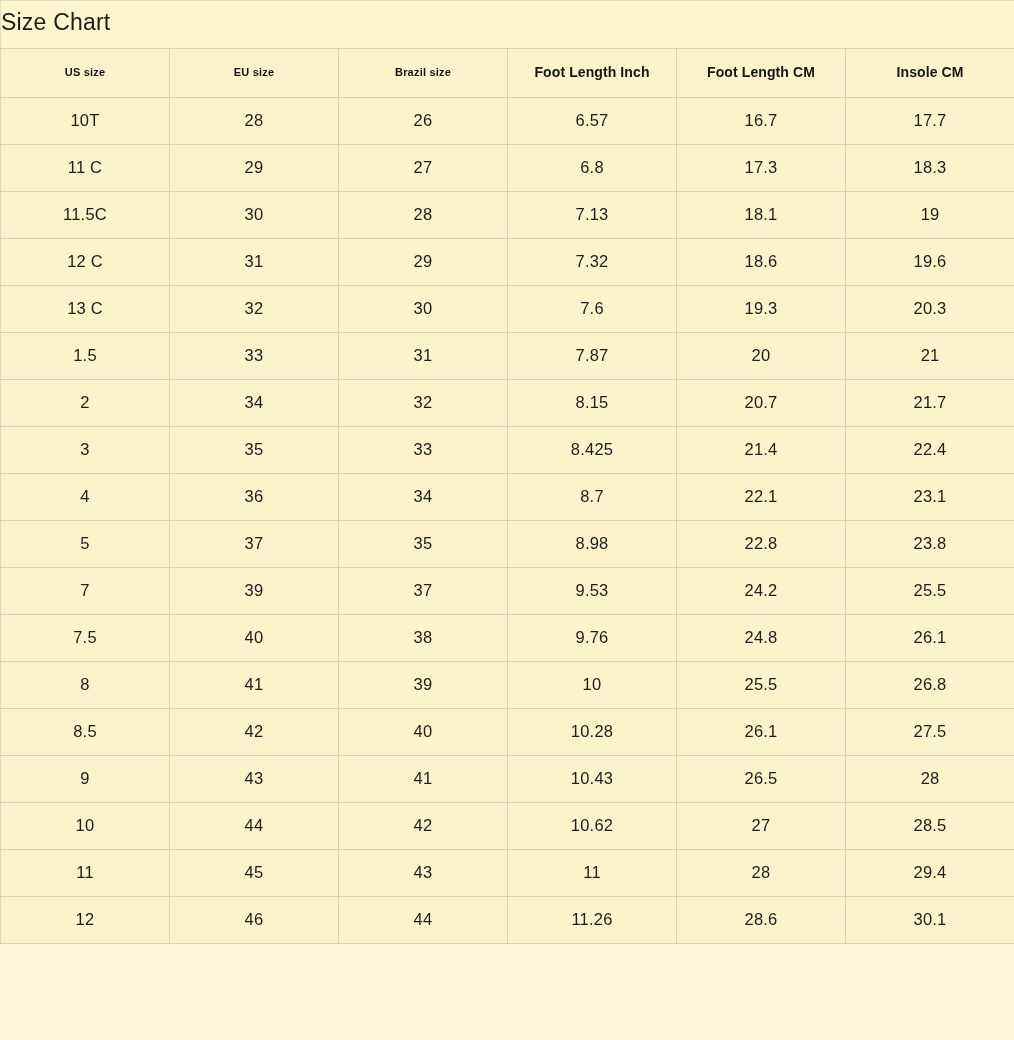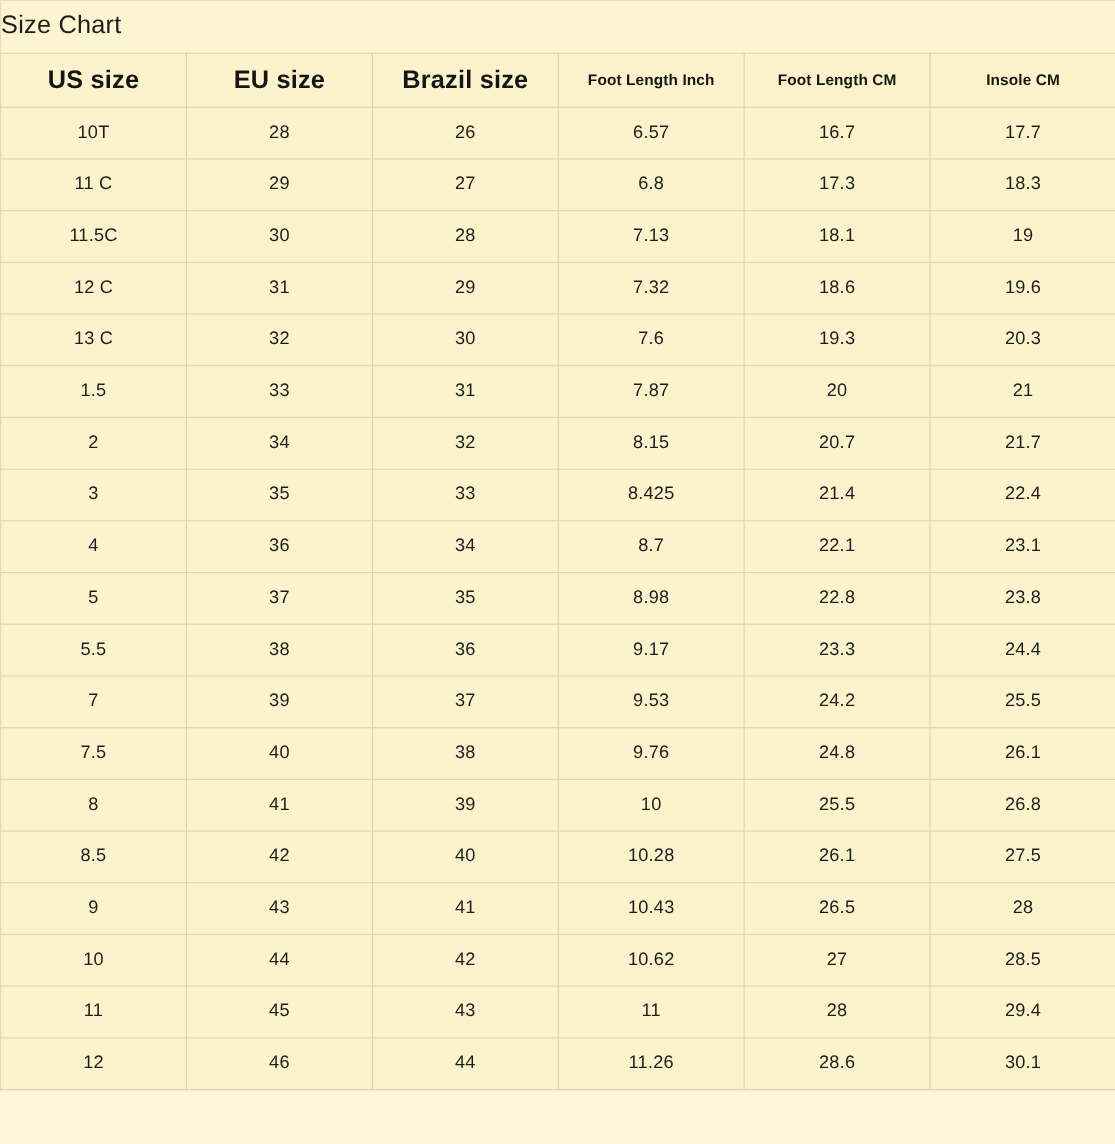--- a/index.html
+++ b/index.html
@@ -55,21 +55,21 @@
   th.col-head {
     text-align: center;
     vertical-align: middle;
     font-weight: bold;
     color: #151515;
     background: #fcf3cd;
     border: 1px solid #ddd3b2;
     border-top: none;
     padding: 0 2px 2px 2px;
   }
-  th.col-head.big   { font-size: 23px; letter-spacing: 0.2px; }
+  th.col-head.big   { font-size: 11px; letter-spacing: 0.2px; }
   th.col-head.small { font-size: 14px;   letter-spacing: 0.1px; }
 
   
   tr.data-row { height: 47px; }
   td.data-cell {
     text-align: center;
     vertical-align: middle;
     font-size: 16.5px;
     font-weight: 400;
     color: #1d1d1b;
@@ -182,28 +182,20 @@
         </tr>
         <tr class="data-row">
           <td class="data-cell">5</td>
           <td class="data-cell">37</td>
           <td class="data-cell">35</td>
           <td class="data-cell">8.98</td>
           <td class="data-cell">22.8</td>
           <td class="data-cell">23.8</td>
         </tr>
         <tr class="data-row">
-          <td class="data-cell">5.5</td>
-          <td class="data-cell">38</td>
-          <td class="data-cell">36</td>
-          <td class="data-cell">9.17</td>
-          <td class="data-cell">23.3</td>
-          <td class="data-cell">24.4</td>
-        </tr>
-        <tr class="data-row">
           <td class="data-cell">7</td>
           <td class="data-cell">39</td>
           <td class="data-cell">37</td>
           <td class="data-cell">9.53</td>
           <td class="data-cell">24.2</td>
           <td class="data-cell">25.5</td>
         </tr>
         <tr class="data-row">
           <td class="data-cell">7.5</td>
           <td class="data-cell">40</td>

